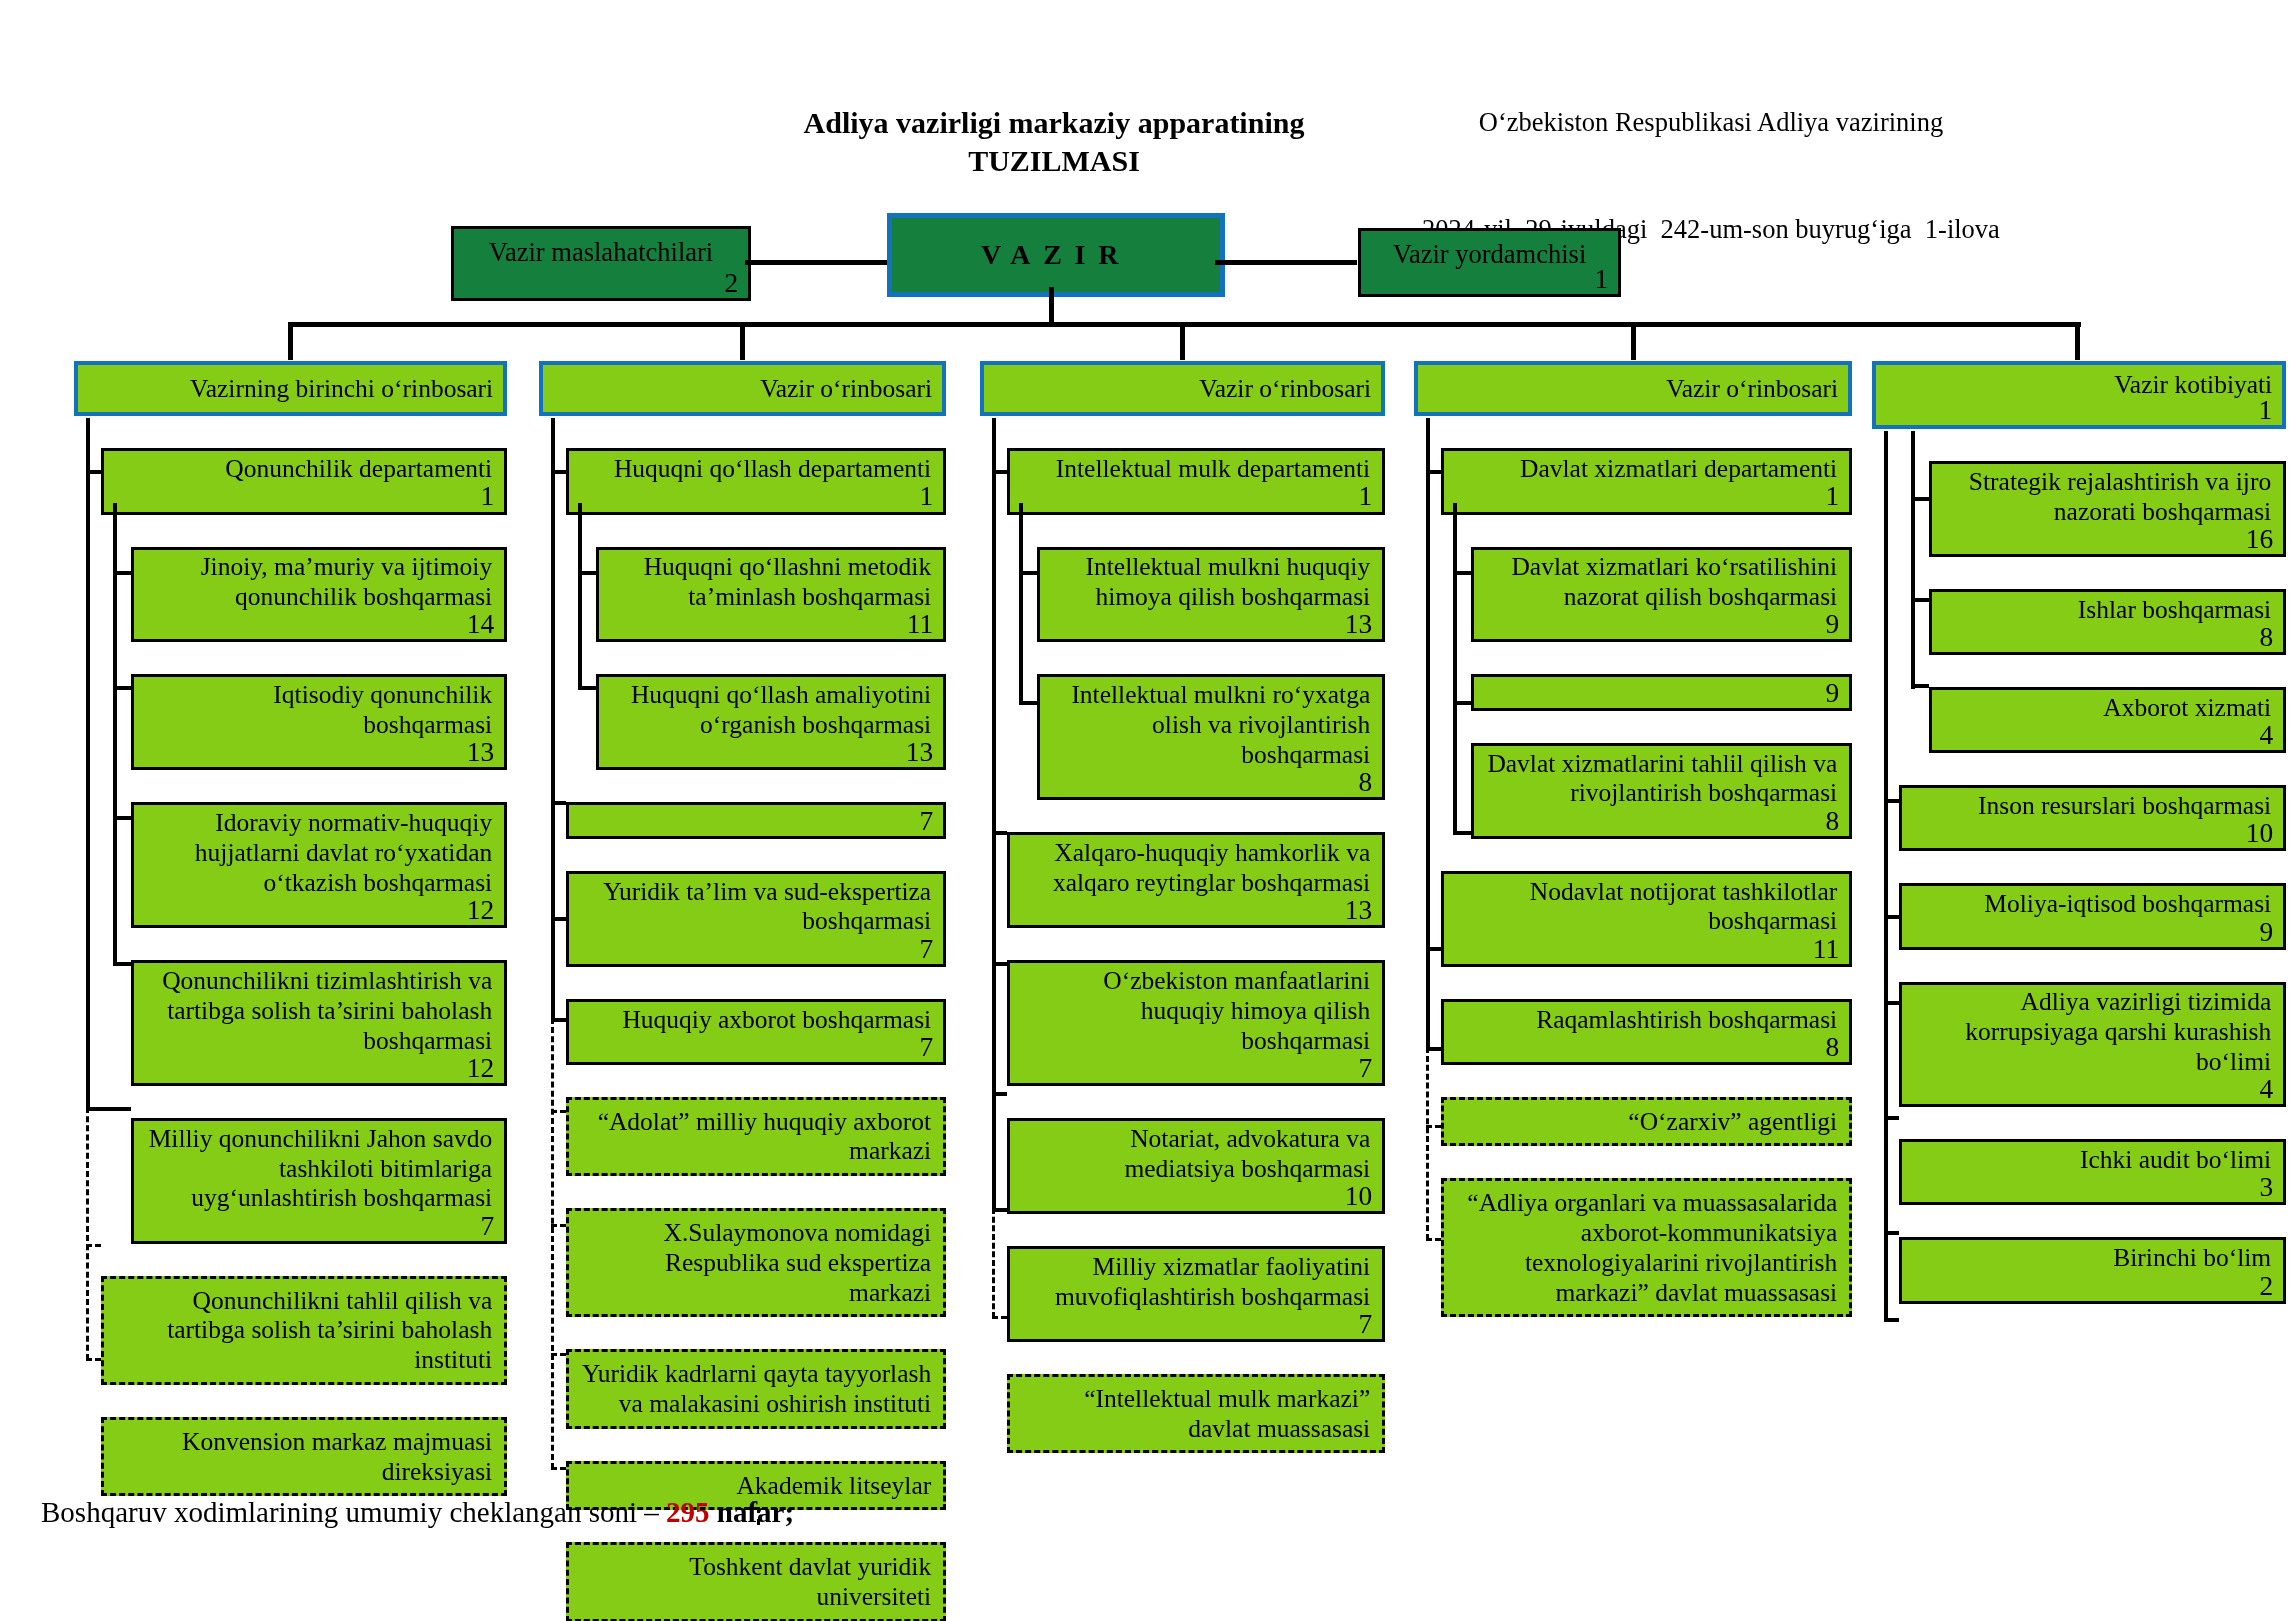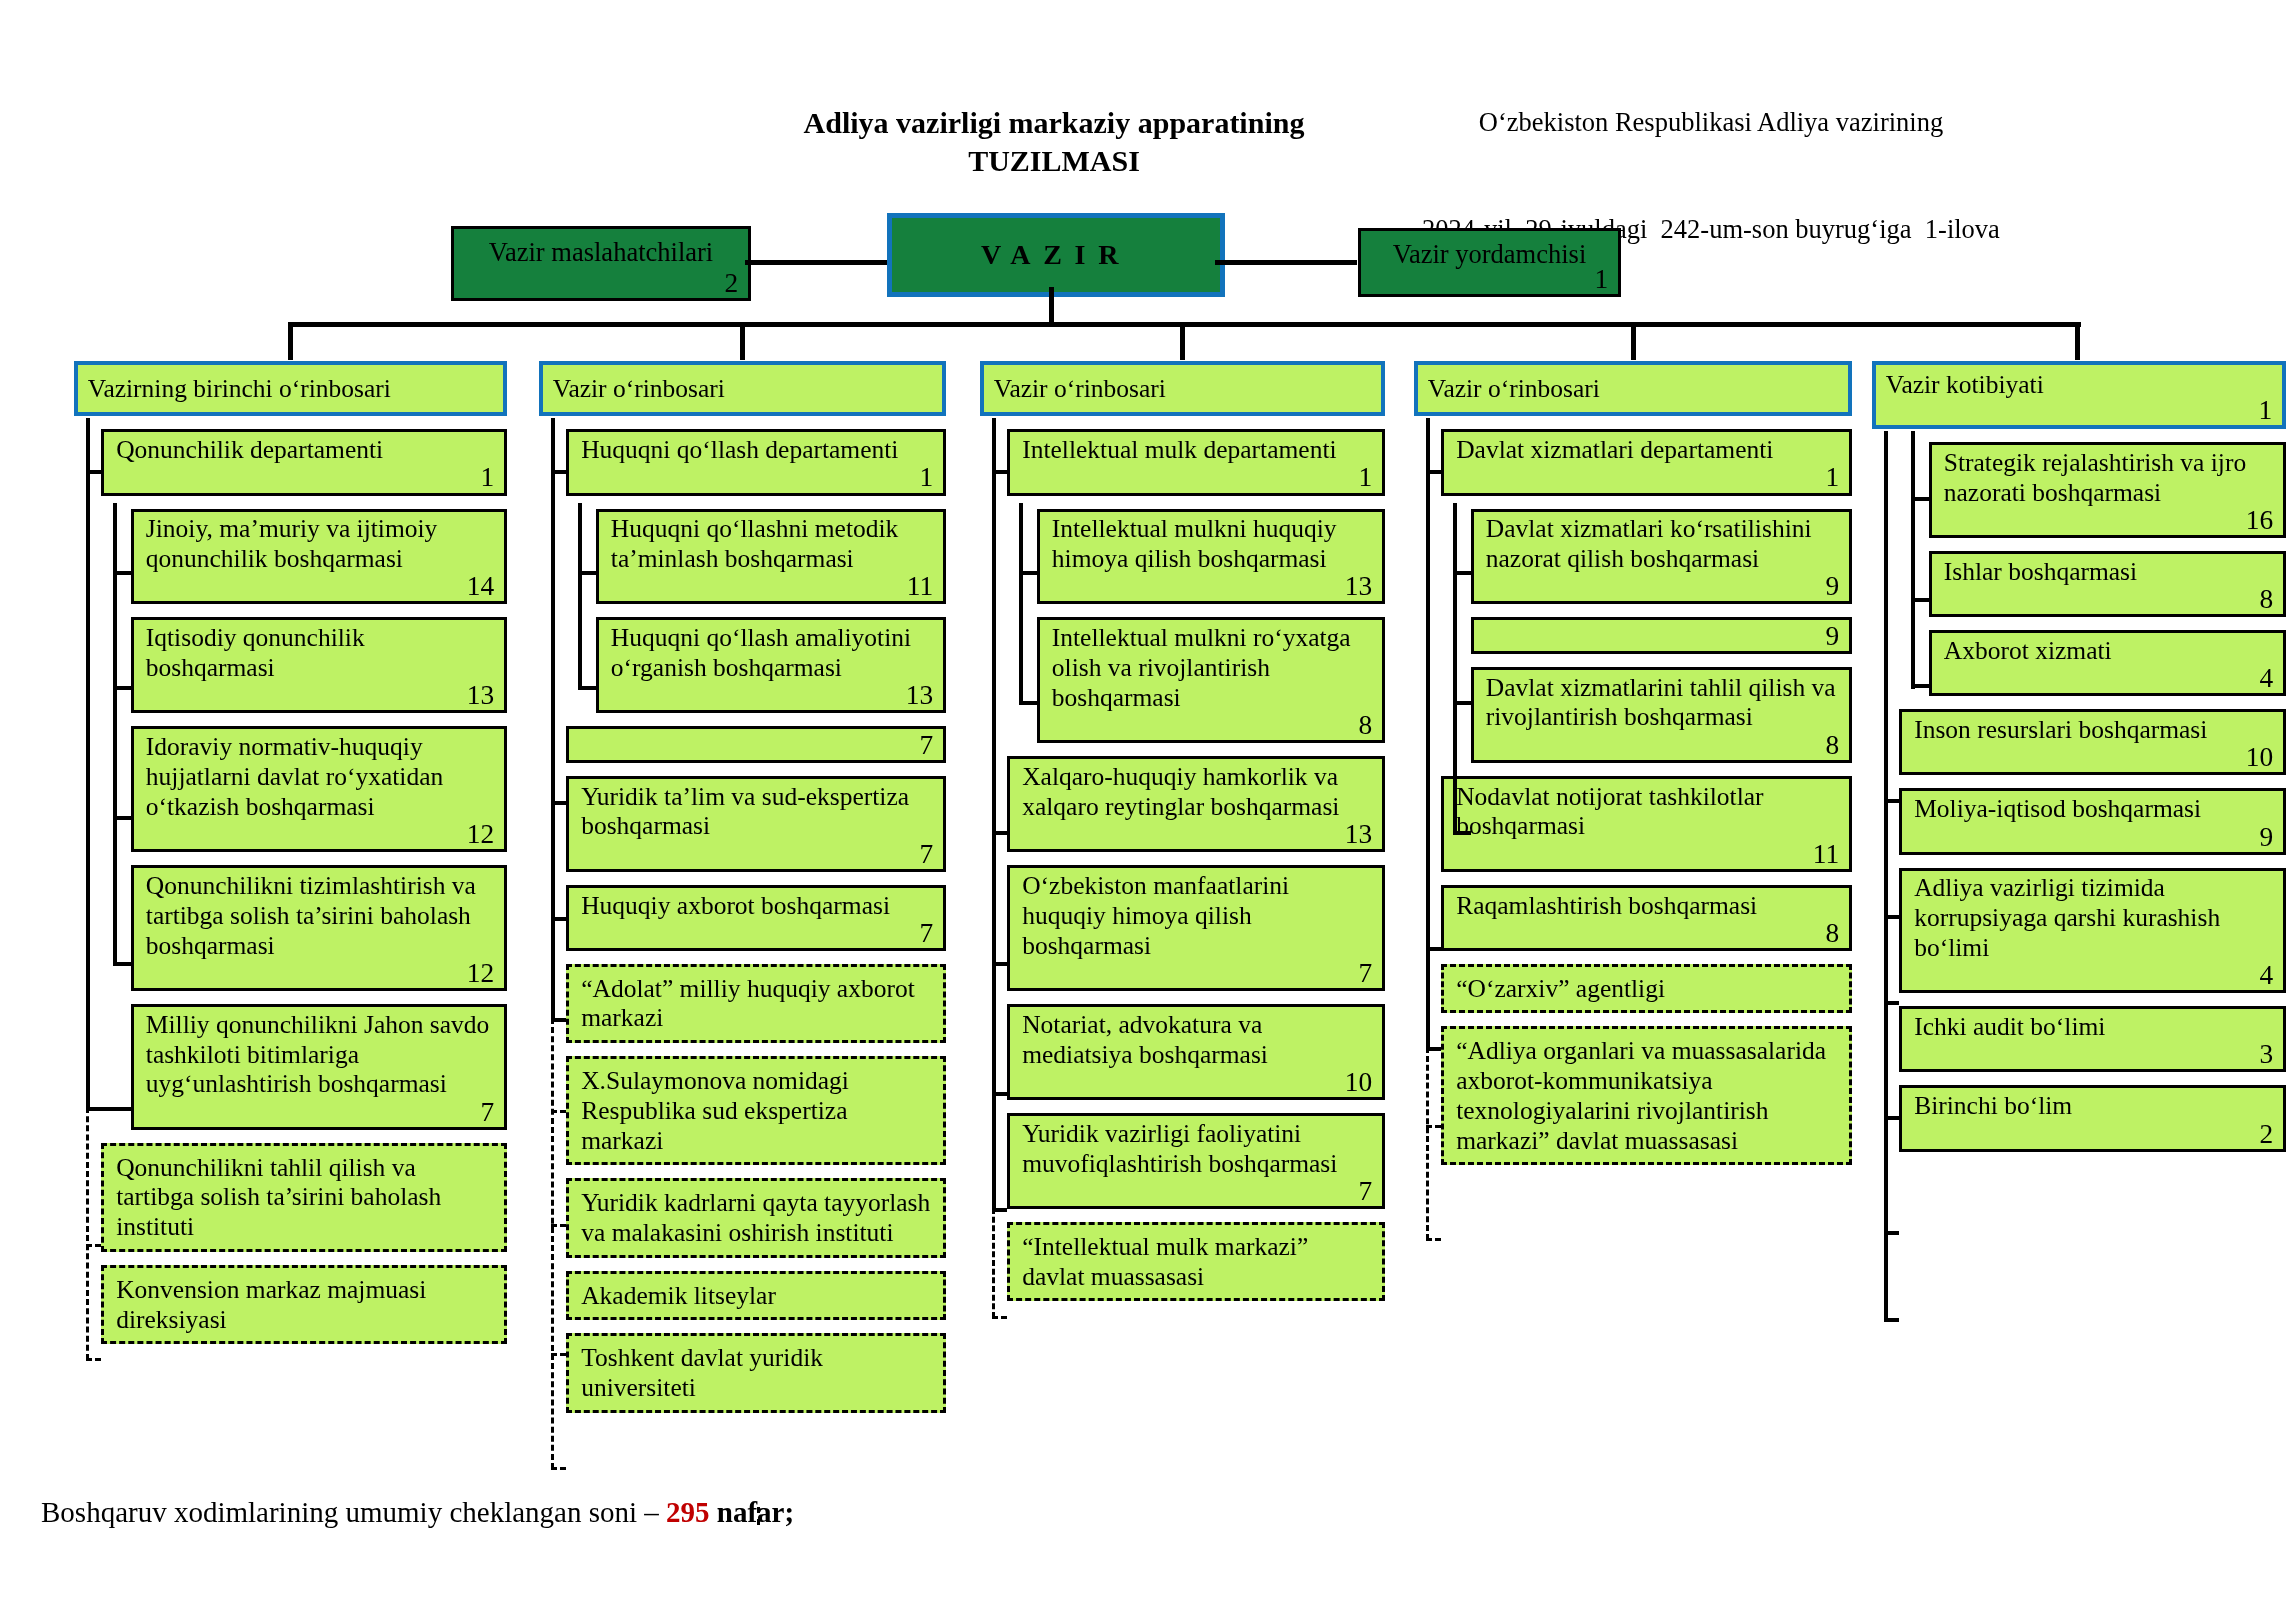--- a/index.html
+++ b/index.html
@@ -9,22 +9,22 @@
   }
   .note{ position:absolute; left:1304px; top:33px; width:814px; text-align:center;
          font-size:26.5px; line-height:1.35; white-space:pre-wrap; }
   .title{ position:absolute; left:564px; top:104px; width:980px; text-align:center;
           font-size:30px; font-weight:bold; line-height:1.25; }
   .topbox{ position:absolute; background:#15803d; border:3.9px solid #000; text-align:center; }
   .topbox .olabel{ padding-top:7.8px; font-size:26.5px; }
   .minister{ border:5.9px solid #1273bc; display:flex; align-items:center; justify-content:center;
              font-weight:bold; font-size:28px; letter-spacing:12.7px; }
   .column{ position:absolute; }
-  .obox{ position:relative; border:3.9px solid #000; background:#bef264; margin-bottom:13px;
-         padding:2.9px 11.8px 27.4px; text-align:left; font-size:25.5px; line-height:1.17; }
+  .obox{ position:relative; border:3.9px solid #000; background:#84cc16; margin-bottom:32px;
+         padding:2.9px 11.8px 27.4px; text-align:right; font-size:25.5px; line-height:1.17; }
   .obox.nocount{ padding:6.9px 11.8px 6.9px; }
   .obox.dashed{ border:3.9px dashed #000; }
   .obox.i0{ margin-left:27.4px; }
   .obox.i1{ margin-left:57px; }
   .obox.header{ margin-left:0; border:4.9px solid #1273bc; padding:8.8px 9.8px 8.8px; }
   .obox.header.hascount{ padding:4.9px 9.8px 25.5px; }
   .ocount{ position:absolute; right:9.8px; bottom:-1px; font-size:27.4px; }
   .hl{ position:absolute; background:#000; height:3.9px; }
   .vl{ position:absolute; background:#000; width:3.9px; }
   .hl.d{ background:none; border-top:3.9px dashed #000; height:0; }
@@ -196,21 +196,21 @@
       </div>
       <div class="obox i0">
         <div>O‘zbekiston manfaatlarini huquqiy himoya qilish boshqarmasi</div>
         <div class="ocount">7</div>
       </div>
       <div class="obox i0">
         <div>Notariat, advokatura va mediatsiya boshqarmasi</div>
         <div class="ocount">10</div>
       </div>
       <div class="obox i0">
-        <div>Yuridik vazirligi faoliyatini muvofiqlashtirish boshqarmasi</div>
+        <div>Milliy xizmatlar faoliyatini muvofiqlashtirish boshqarmasi</div>
         <div class="ocount">7</div>
       </div>
       <div class="obox i0 dashed nocount">
         <div>“Intellektual mulk markazi” davlat muassasasi</div>
       </div>
       <div class="hl" style="left: 11.8px; top: 109px; width: 15.7px;"></div>
       <div class="hl" style="left: 39px; top: 210px; width: 17.6px;"></div>
       <div class="hl" style="left: 39px; top: 340px; width: 17.6px;"></div>
       <div class="hl" style="left: 11.8px; top: 470px; width: 15.7px;"></div>
       <div class="hl" style="left: 11.8px; top: 601px; width: 15.7px;"></div>

